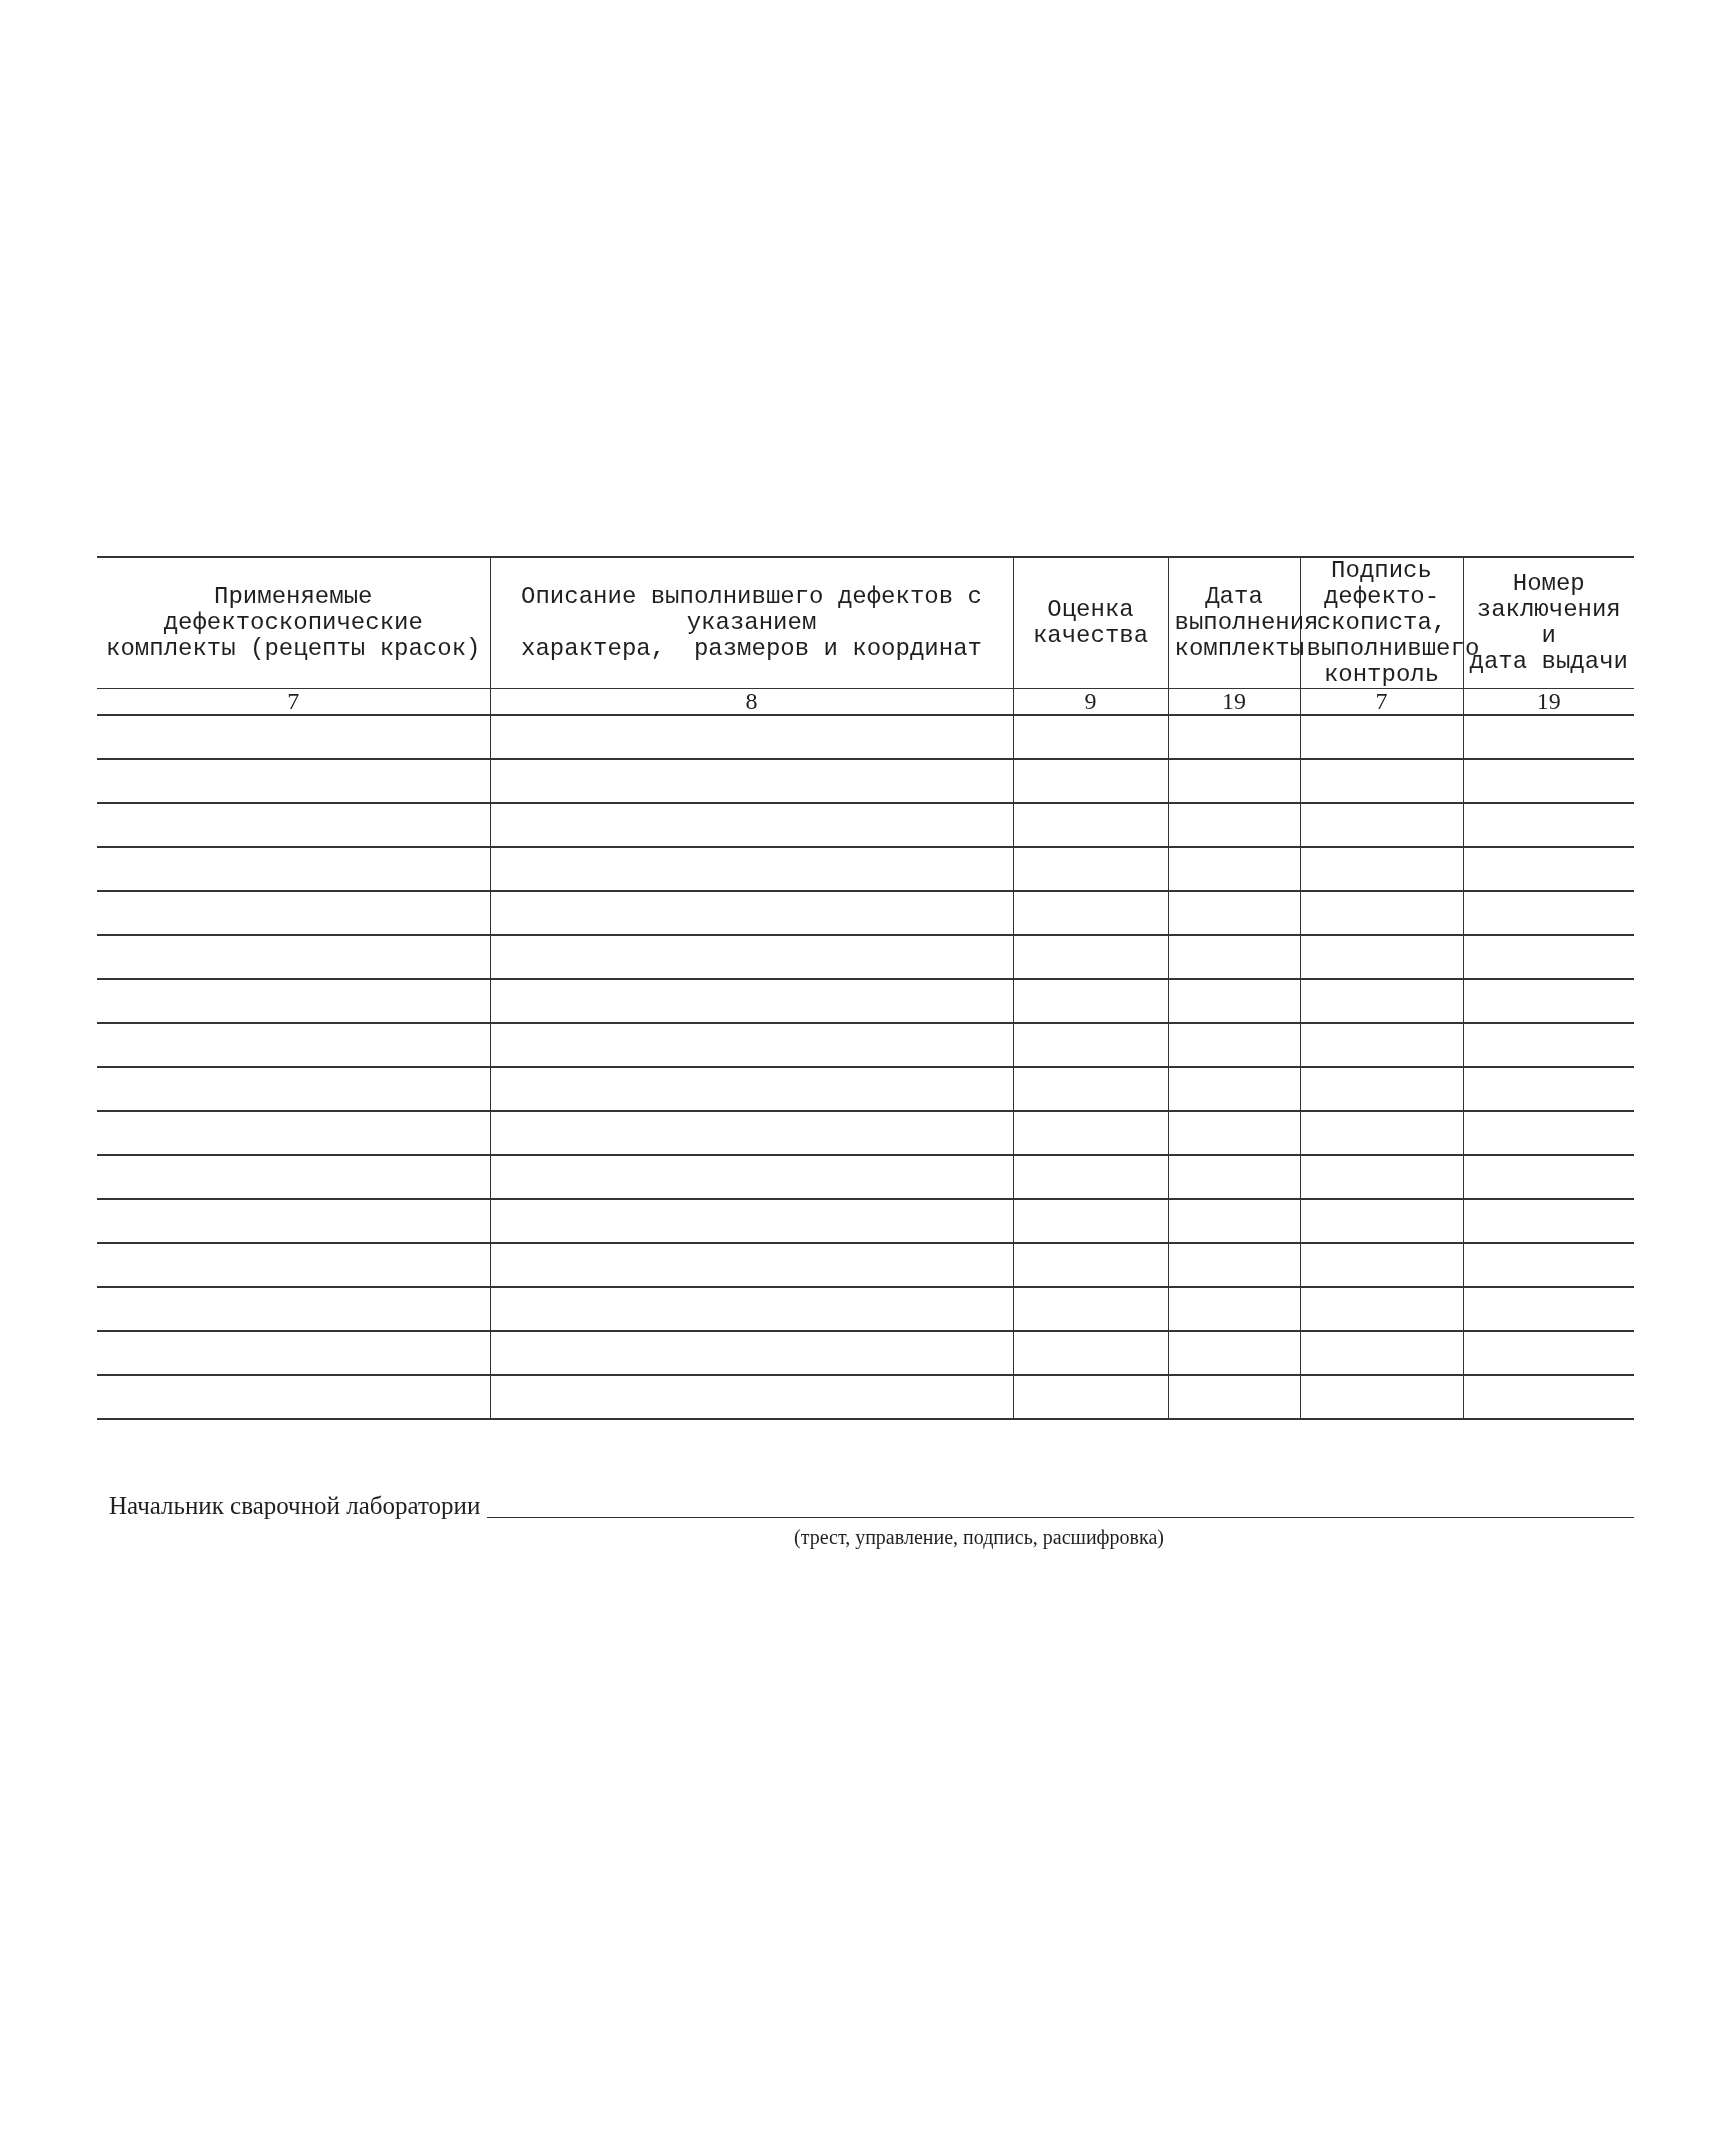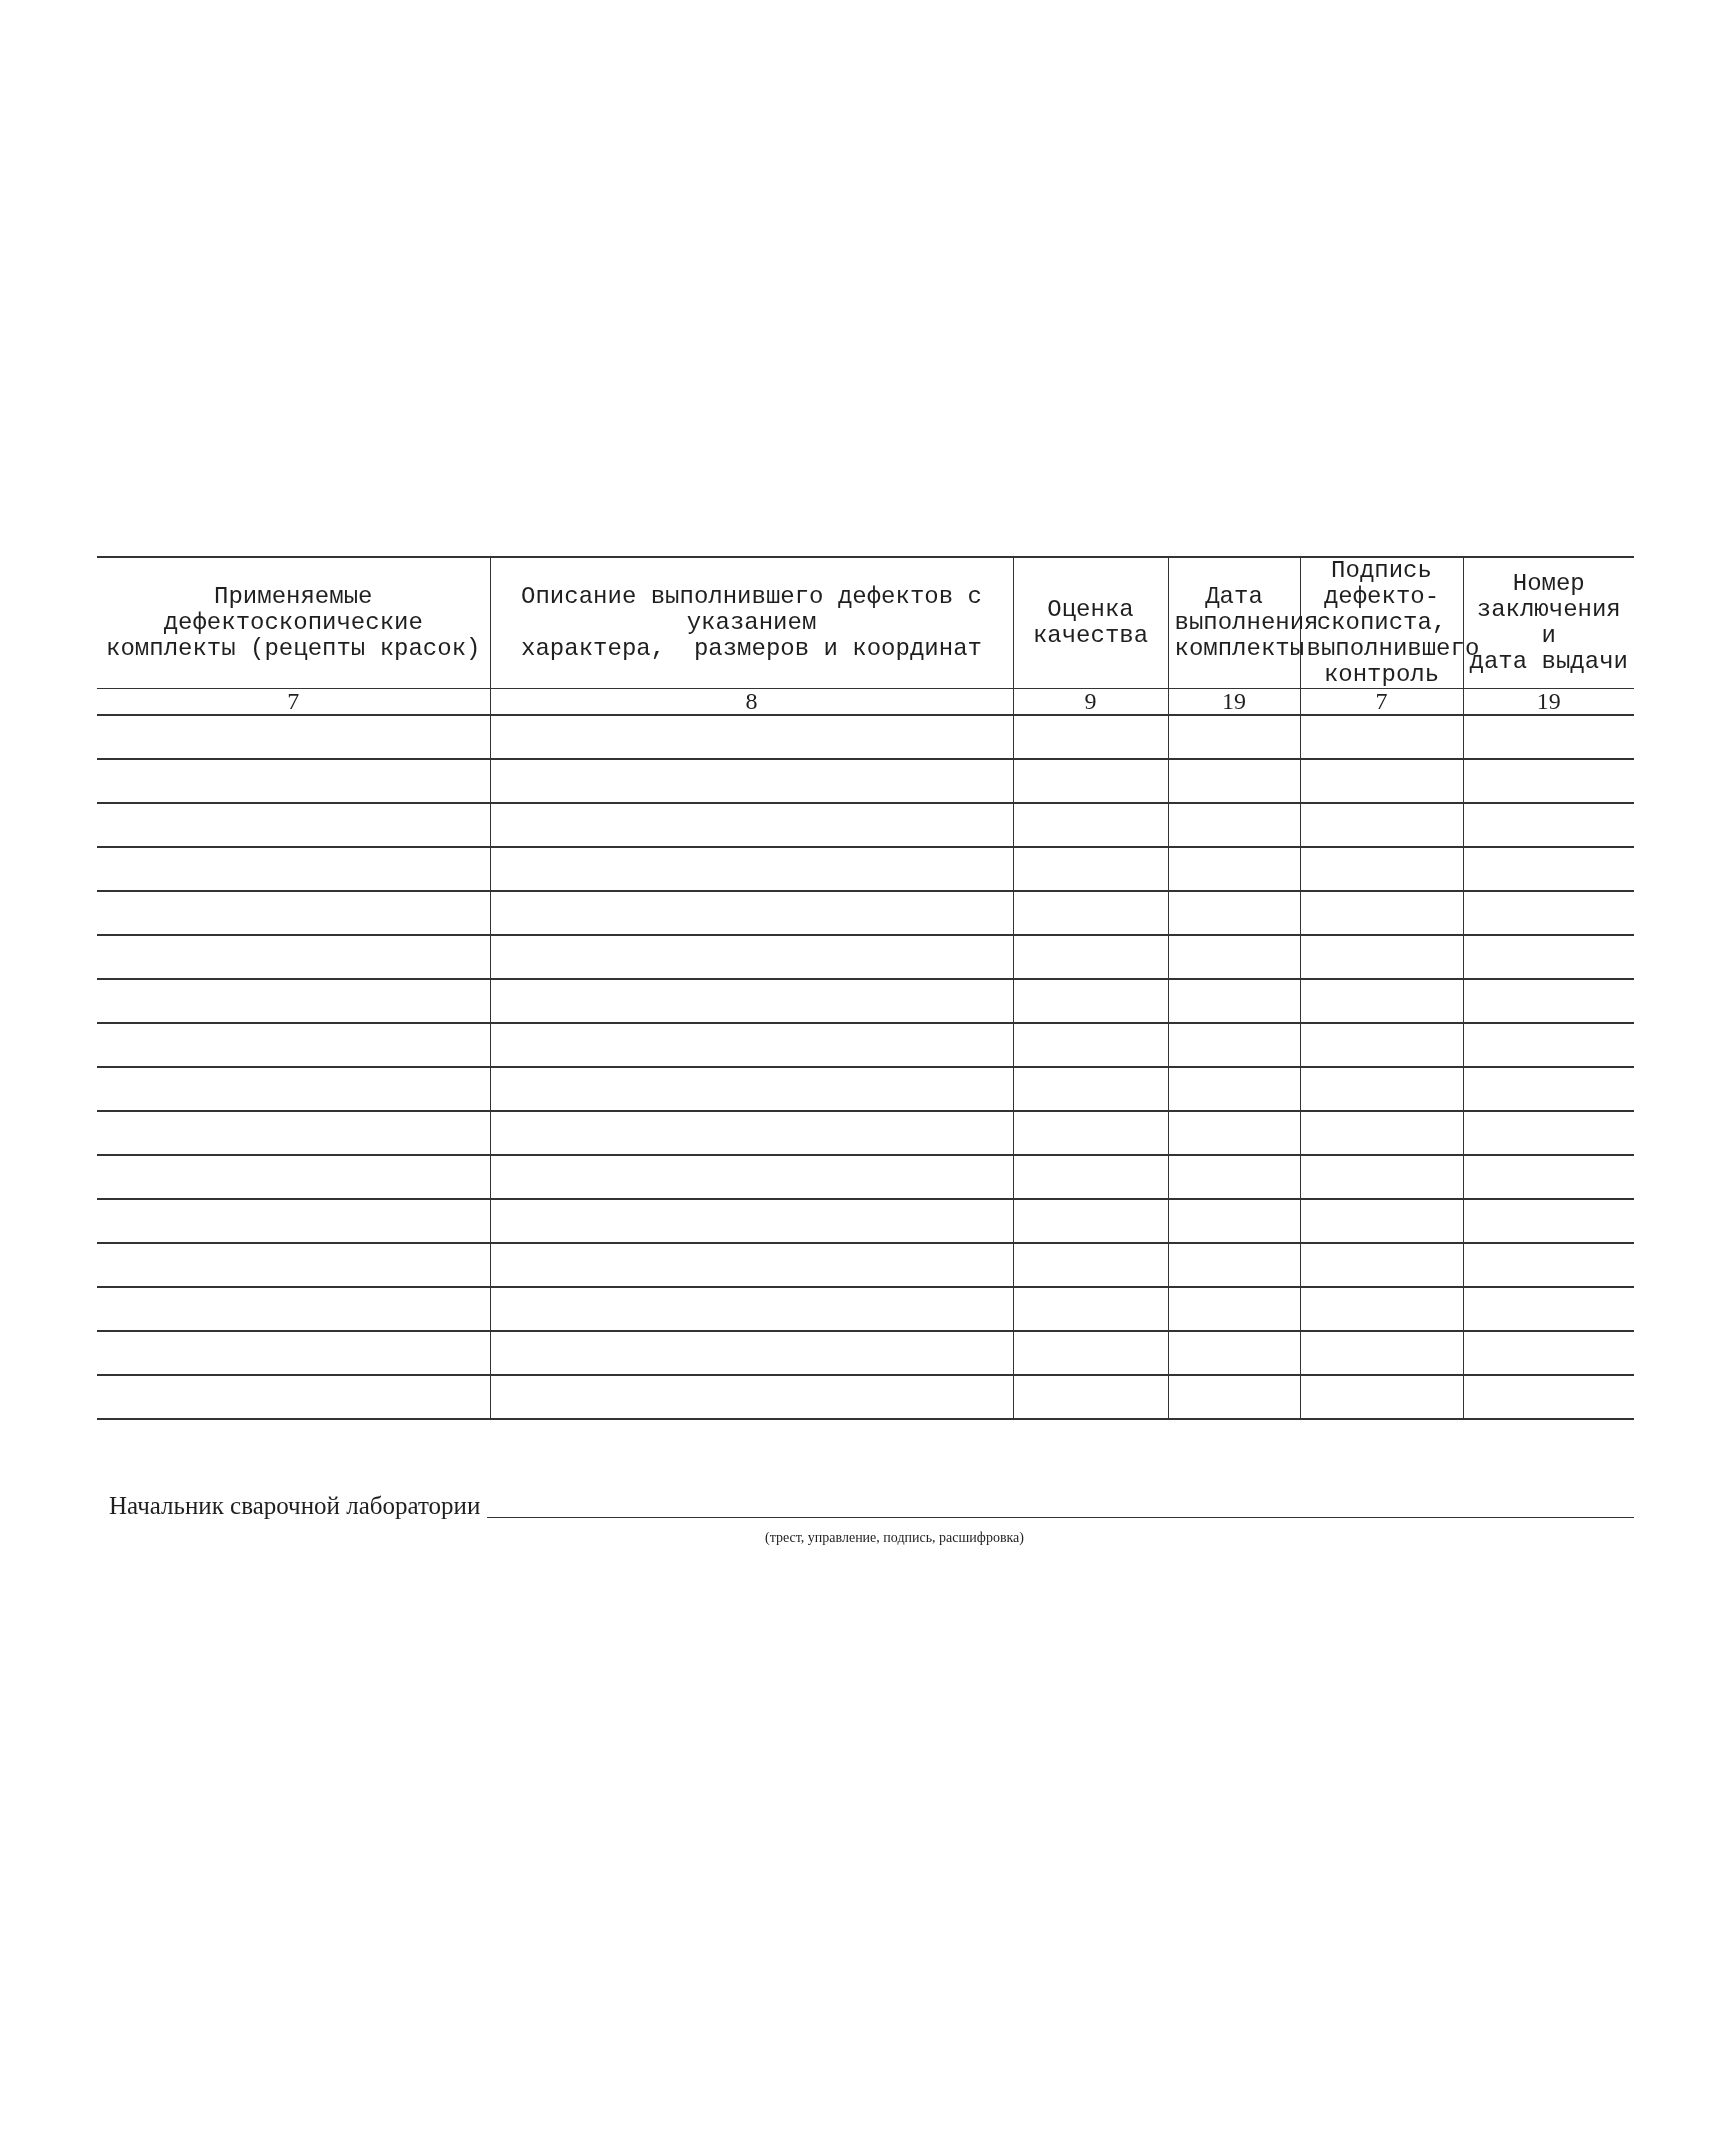--- a/index.html
+++ b/index.html
@@ -84,22 +84,22 @@
     right: 0;
     top: 25px;
     height: 0;
     border-bottom: 1.5px solid #333333;
   }
   .signature-hint {
     position: absolute;
     left: 668px;
     top: 33px;
     width: 428px;
-    text-align: left;
-    font-size: 14px;
+    text-align: center;
+    font-size: 20px;
     line-height: 25px;
     white-space: nowrap;
   }
 </style>
 </head>
 <body>
 
 <div class="page">
 
   <table class="form-table">

